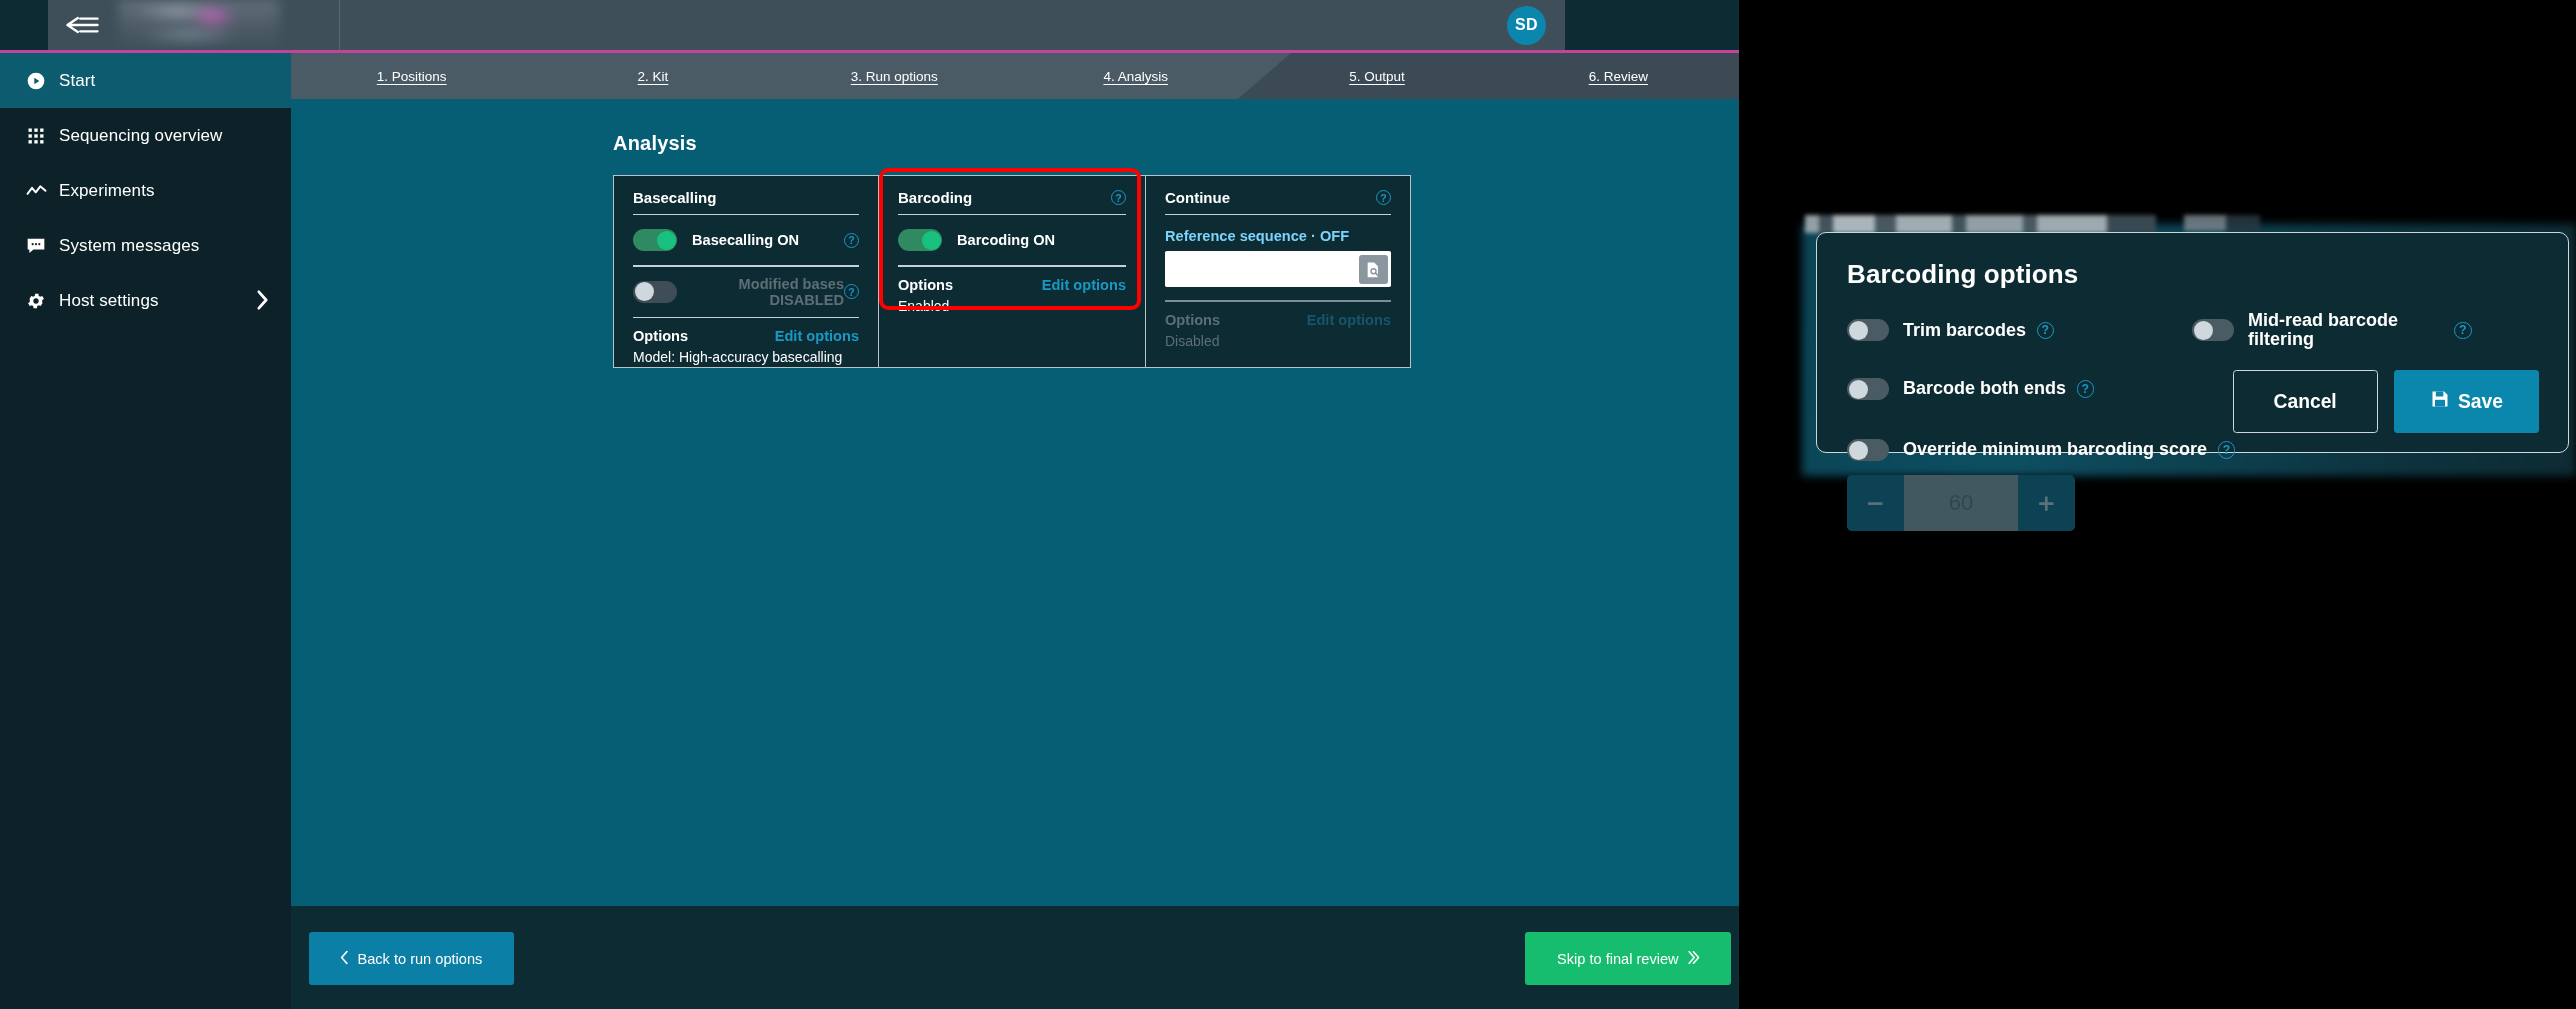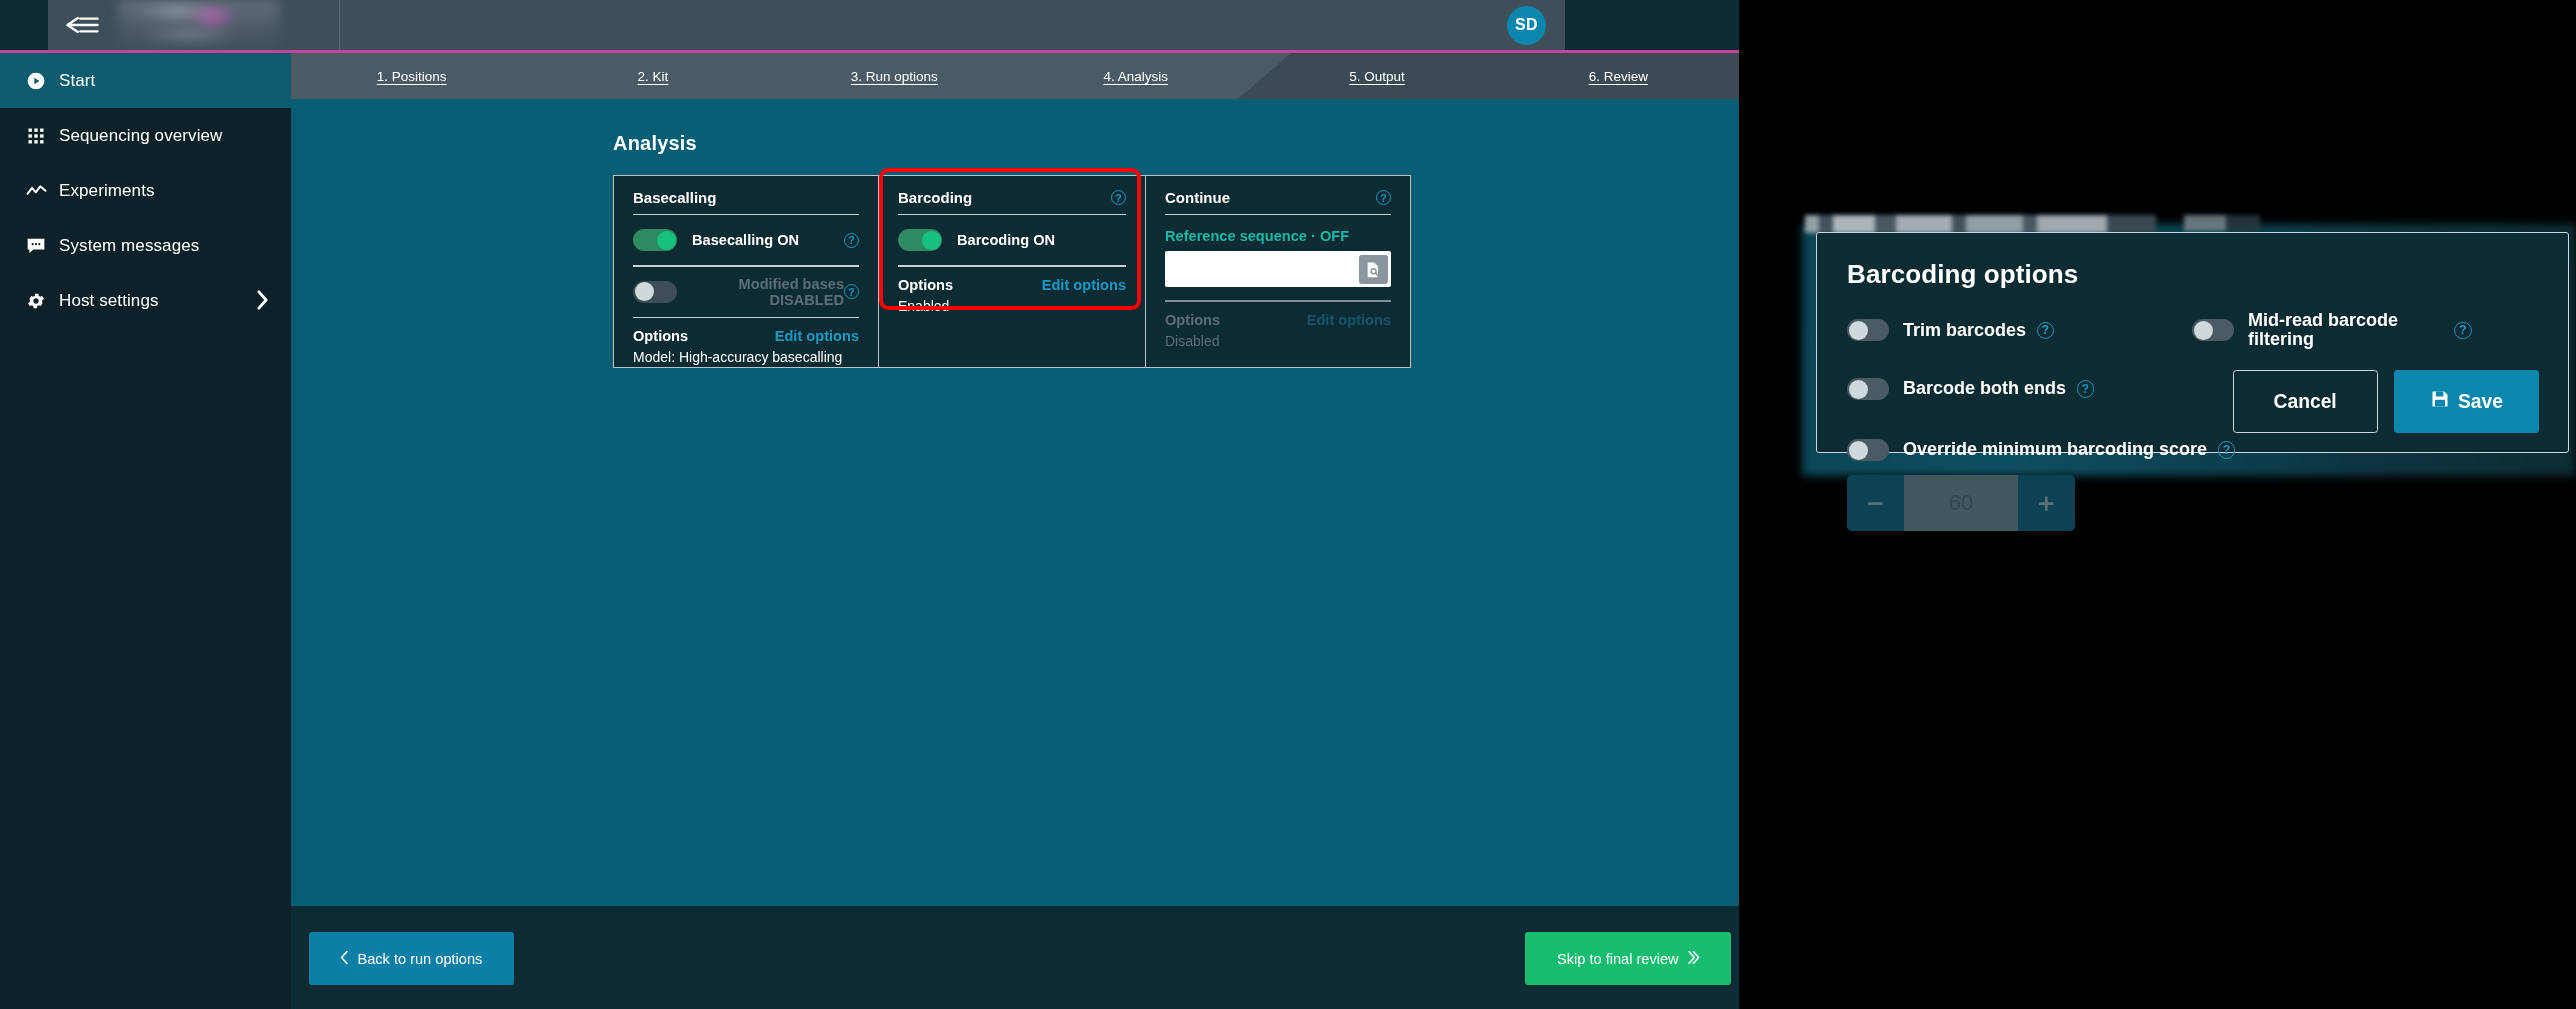--- a/index.html
+++ b/index.html
@@ -163,21 +163,21 @@
     margin-top: 10.5px;
     gap: 32px;
   }
   .opt-title { color:#fff; font-size:14.6px; font-weight:bold; }
   .opt-title.dim { color:#5d6e75; }
   .edit-link { color:#1899c4; font-size:14.6px; font-weight:bold; cursor:pointer; text-decoration:none; }
   .edit-link.dim { color:#16566c; }
   .opt-sub { color:#fff; font-size:14px; margin-top: 4.7px; }
   .opt-sub.dim { color:#5d6e75; }
 
-  .ref-label { color:#14b8a6; font-size:14.6px; font-weight:bold; margin-top:13px; }
+  .ref-label { color:#7dd3fc; font-size:14.6px; font-weight:bold; margin-top:13px; }
   .ref-box {
     margin-top: 7px; height: 36px; background:#fff; border-radius:1.8px;
     display:flex; align-items:center; justify-content:flex-end; padding-right:3.5px;
     cursor: text;
   }
   .ref-btn {
     width:29px; height:29px; background:#8b979e; border-radius:2.9px;
     display:flex; align-items:center; justify-content:center; cursor:pointer;
   }
 
@@ -228,21 +228,21 @@
     width: 76px; height: 16.4px;
     background: linear-gradient(90deg,#7f8c93 0 55%, #2b3a42 55% 100%);
     filter: blur(2.3px); opacity:.8;
   }
 
   .modal-card {
     position: absolute; left: 1816px; top: 232px;
     width: 753px; height: 221px;
     background: #0d2b33;
     border: 1.8px solid #cfd8dc;
-    border-radius: 3px;
+    border-radius: 10px;
     padding: 26px 29px 0 30px;
   }
   .modal-title { color:#fff; font-size:26px; font-weight:bold; letter-spacing:0.1px; }
   .mtoggle {
     width: 42px; height: 22px; border-radius: 11px; background:#4a5b64;
     position:relative; flex:0 0 auto; cursor:pointer;
   }
   .mtoggle .mknob {
     position:absolute; top:1.8px; left:1.8px; width:19px; height:19px;
     border-radius:50%; background:#cfd8dc;

